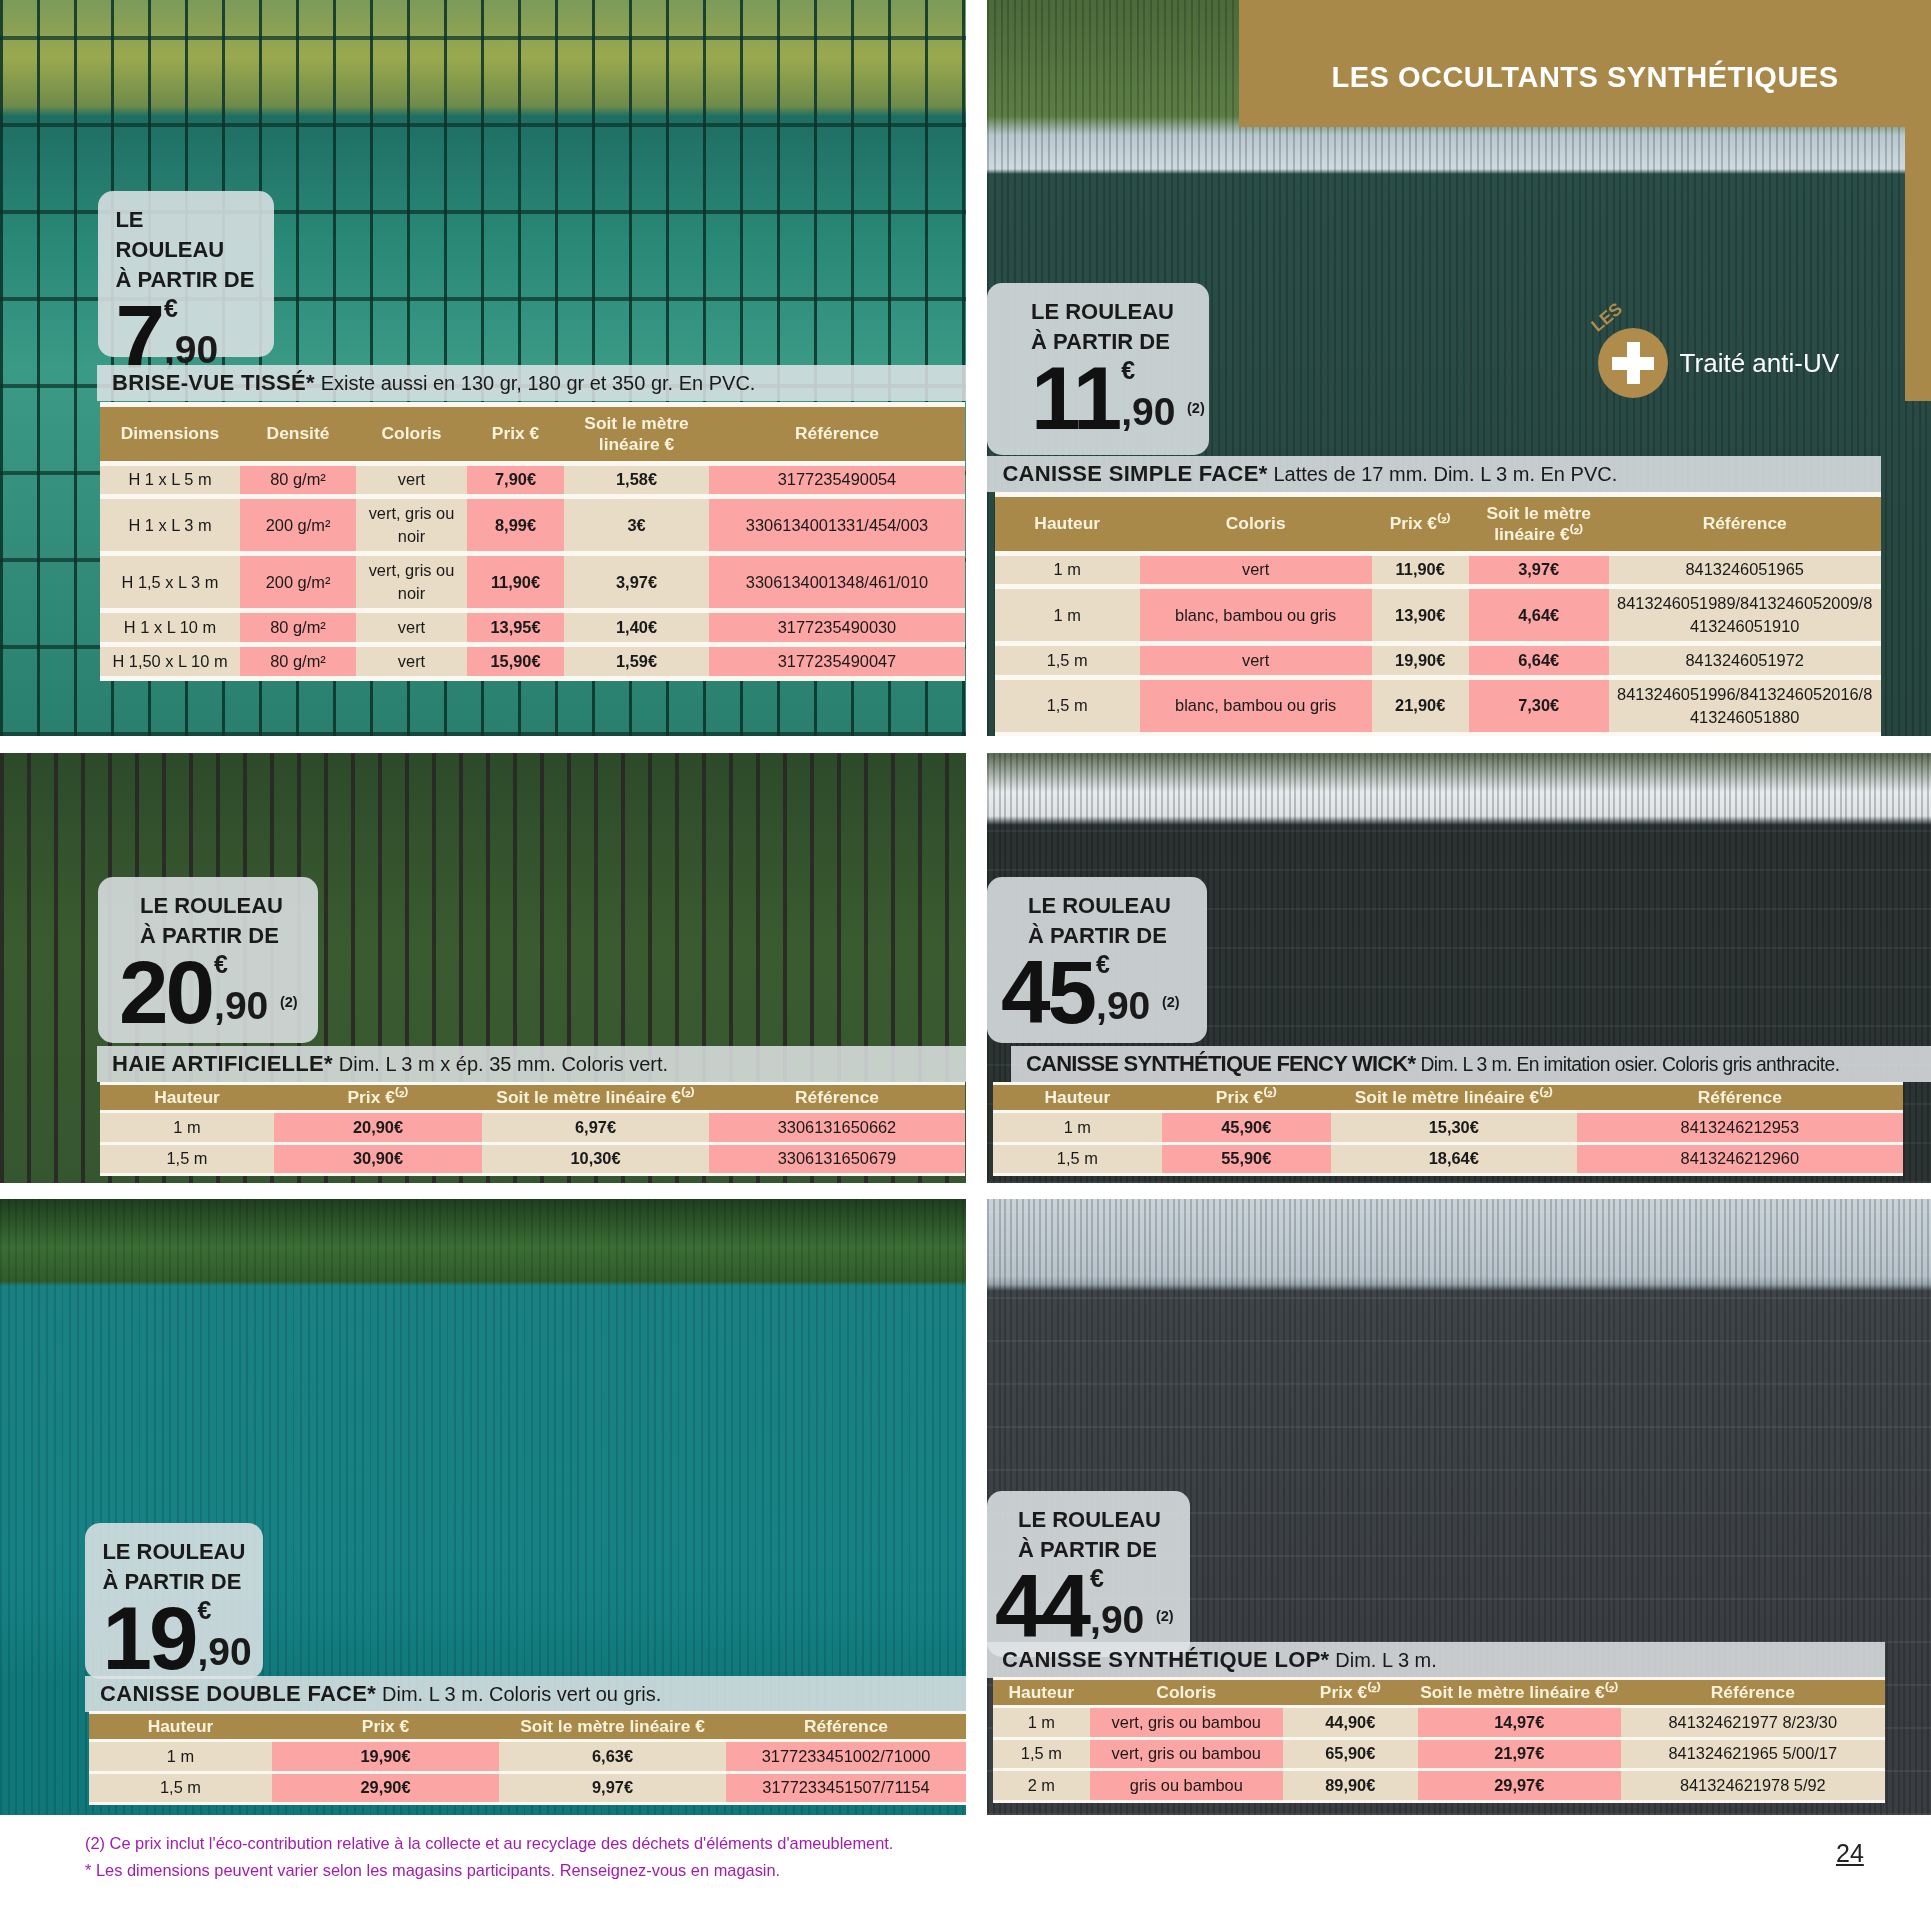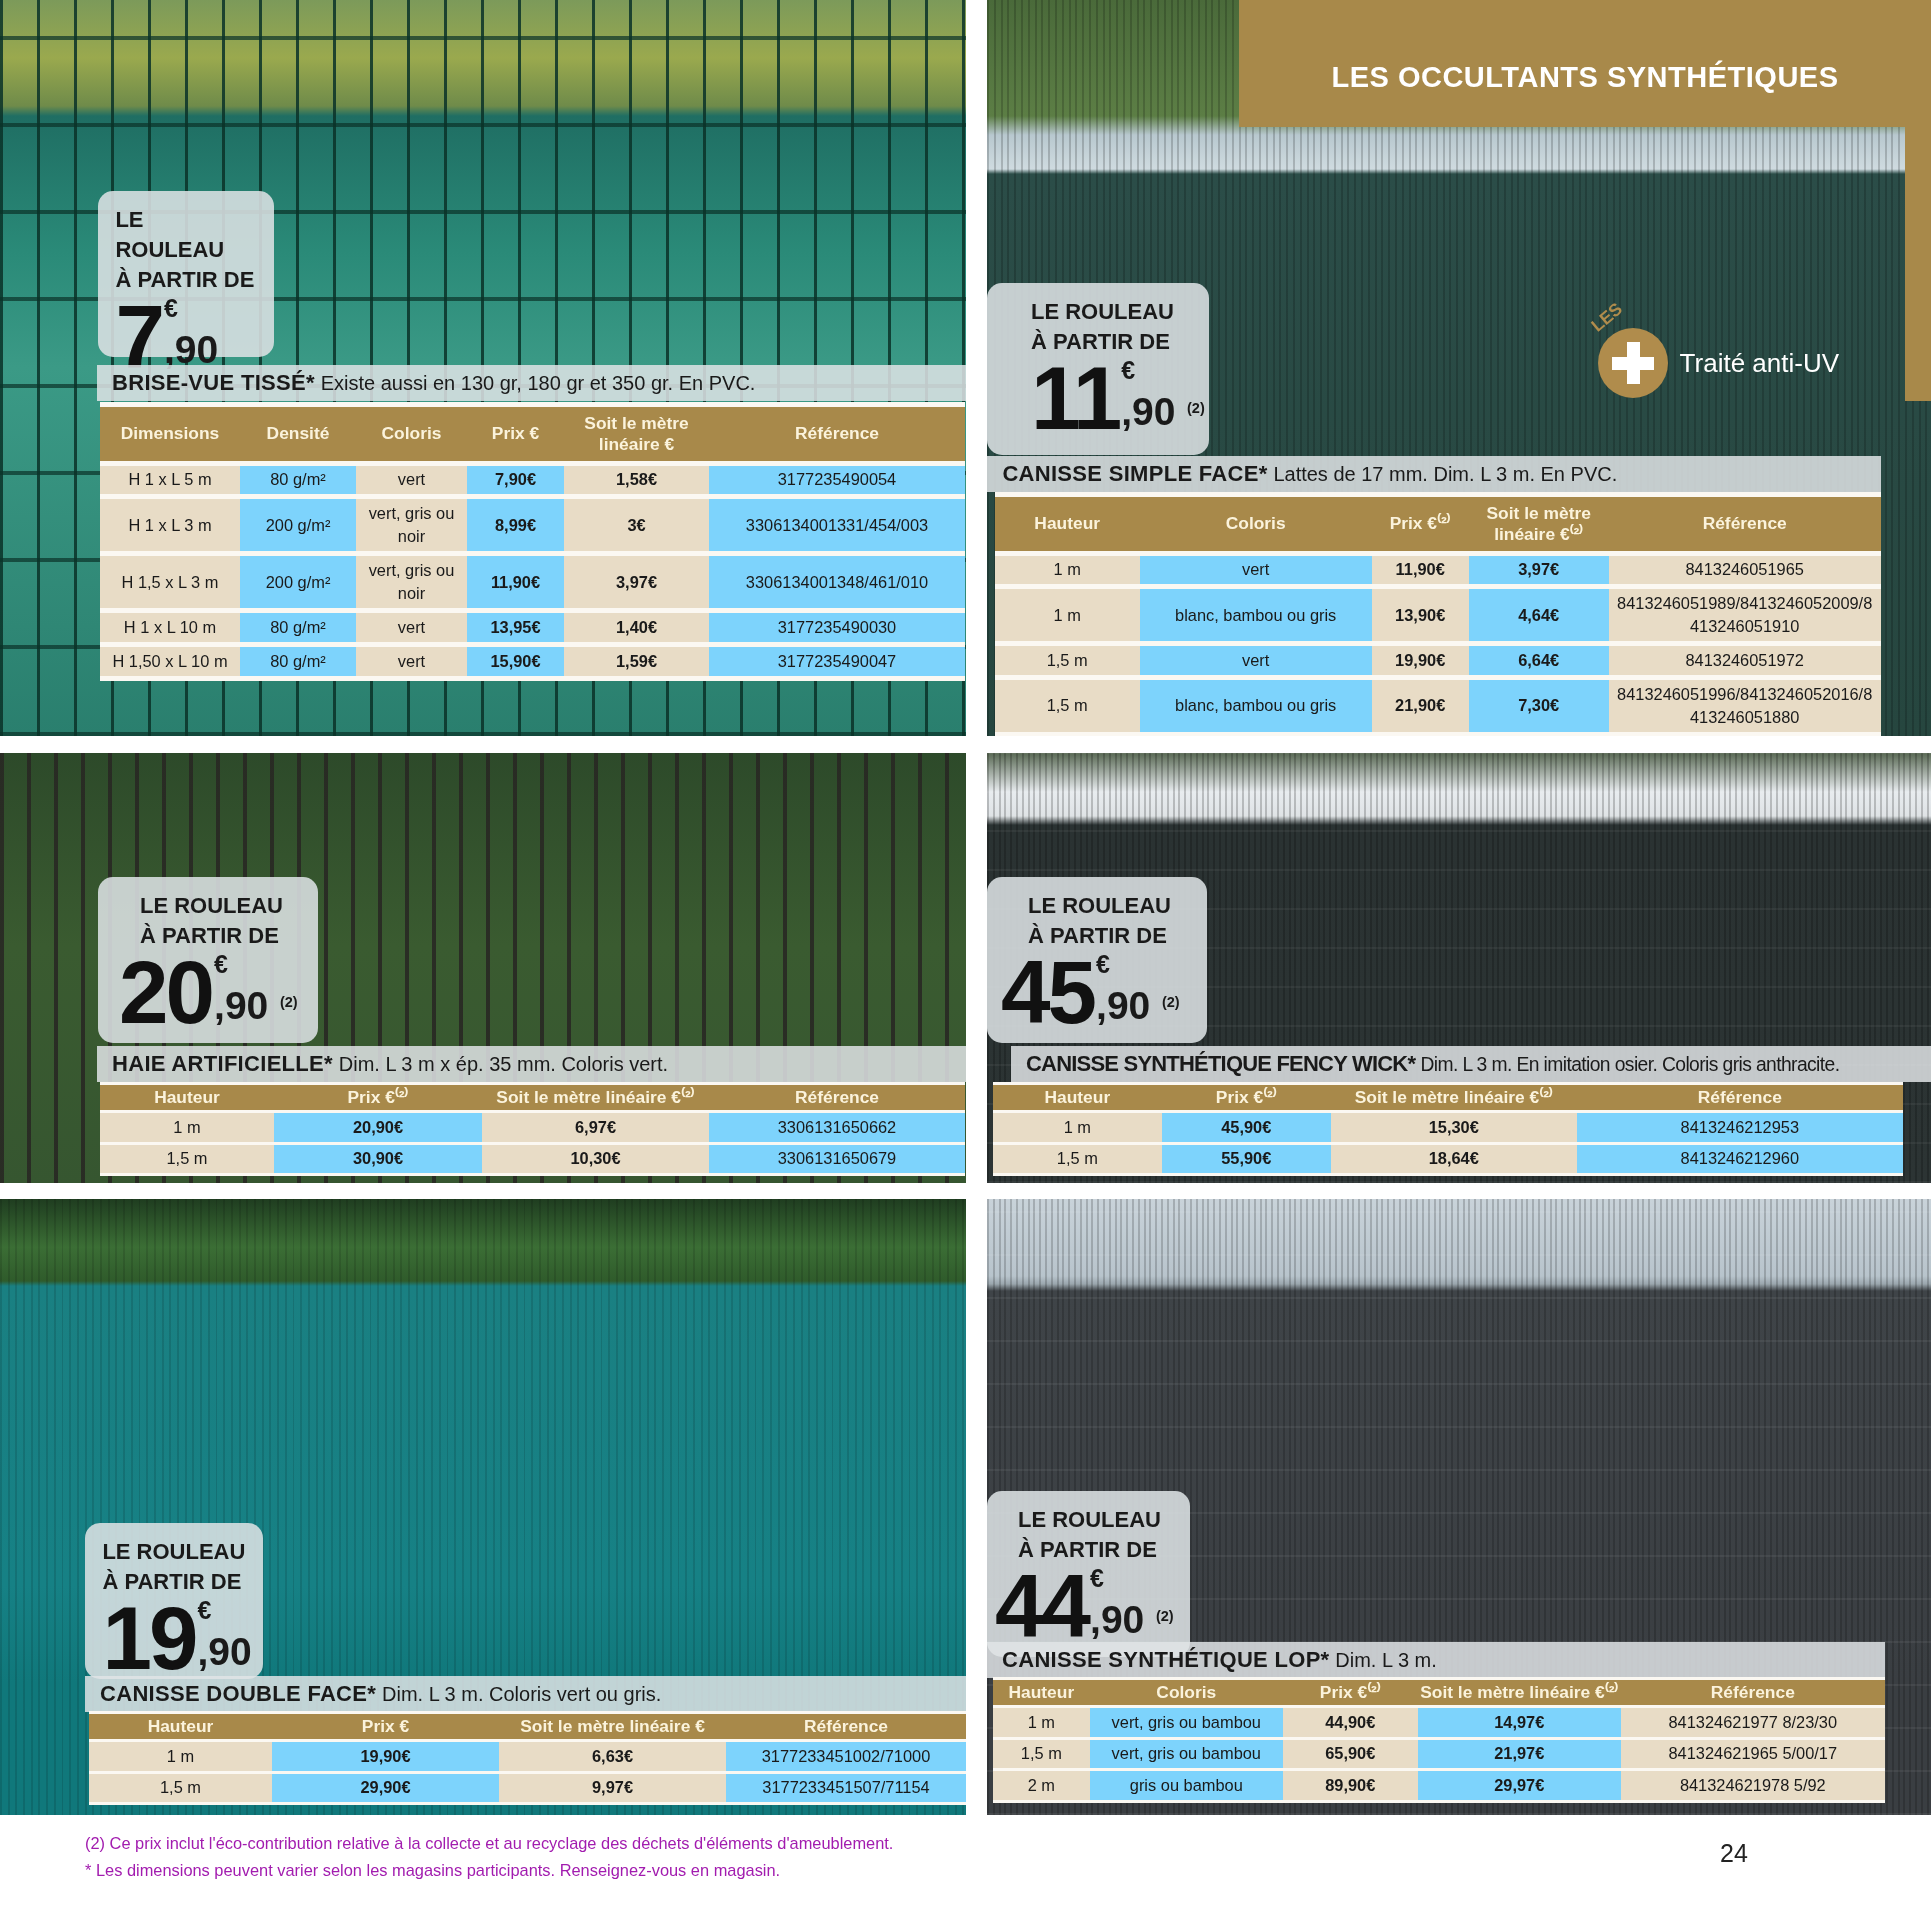--- a/index.html
+++ b/index.html
@@ -80,37 +80,37 @@
   table.spec {
     position: absolute; border-collapse: separate; border-spacing: 0 5.8px;
     font-size: 16.4px; text-align: center; background: #fbf8f2;
   }
   table.spec th {
     background: #a8894a; color: #fbf3dc; font-weight: bold; font-size: 17.4px;
     padding: 5.8px 3.9px; line-height: 21px;
   }
   table.spec td { padding: 2.9px 3.9px; line-height: 23px; }
   table.spec td.sh { background: #e8dcc6; }
-  table.spec td.lt { background: #7dd3fc; margin-left: 48px; }
+  table.spec td.lt { background: #fca5a5; margin-left: 48px; }
   table.spec td.b { font-weight: bold; }
 
   
   .badge { position: absolute; left: 1598px; top: 328px; display: flex; align-items: center; }
   .badge-circle {
     width: 70px; height: 70px; border-radius: 50%; background: #b08c4c; position: relative;
     display: flex; align-items: center; justify-content: center;
   }
   .badge-circle .cross { position: relative; width: 42px; height: 42px; }
   .badge-circle .cross:before { content: ""; position: absolute; left: 14.5px; top: 0; width: 13.5px; height: 42px; background: #fff; }
   .badge-circle .cross:after { content: ""; position: absolute; left: 0; top: 14.5px; width: 42px; height: 13.5px; background: #fff; }
   .badge-les { position: absolute; left: -7.7px; top: -21px; color: #b08c4c; font-weight: bold; font-size: 17.4px; transform: rotate(-40deg); }
   .badge-text { color: #ffffff; font-size: 26px; margin-left: 11.6px; }
 
   .footnotes { position: absolute; left: 85px; top: 1830px; font-size: 16.4px; line-height: 27px; color: #a21caf; }
-  .page-num { position: absolute; left: 1720px; top: 1839px; font-size: 25px; color: #222; }
+  .page-num { position: absolute; left: 1836px; top: 1839px; font-size: 25px; color: #222; text-decoration: underline; }
 </style>
 </head>
 <body>
 
 <div class="panel" style="left:0;top:0;width:966px;height:736px;">
   <div class="photo ph-brise"></div>
   <div class="price-box" style="left:98px;top:191px;width:176px;height:166px;">
     <div class="lbl">LE ROULEAU</div>
     <div class="lbl">À PARTIR DE</div>
     <div class="price-row">

